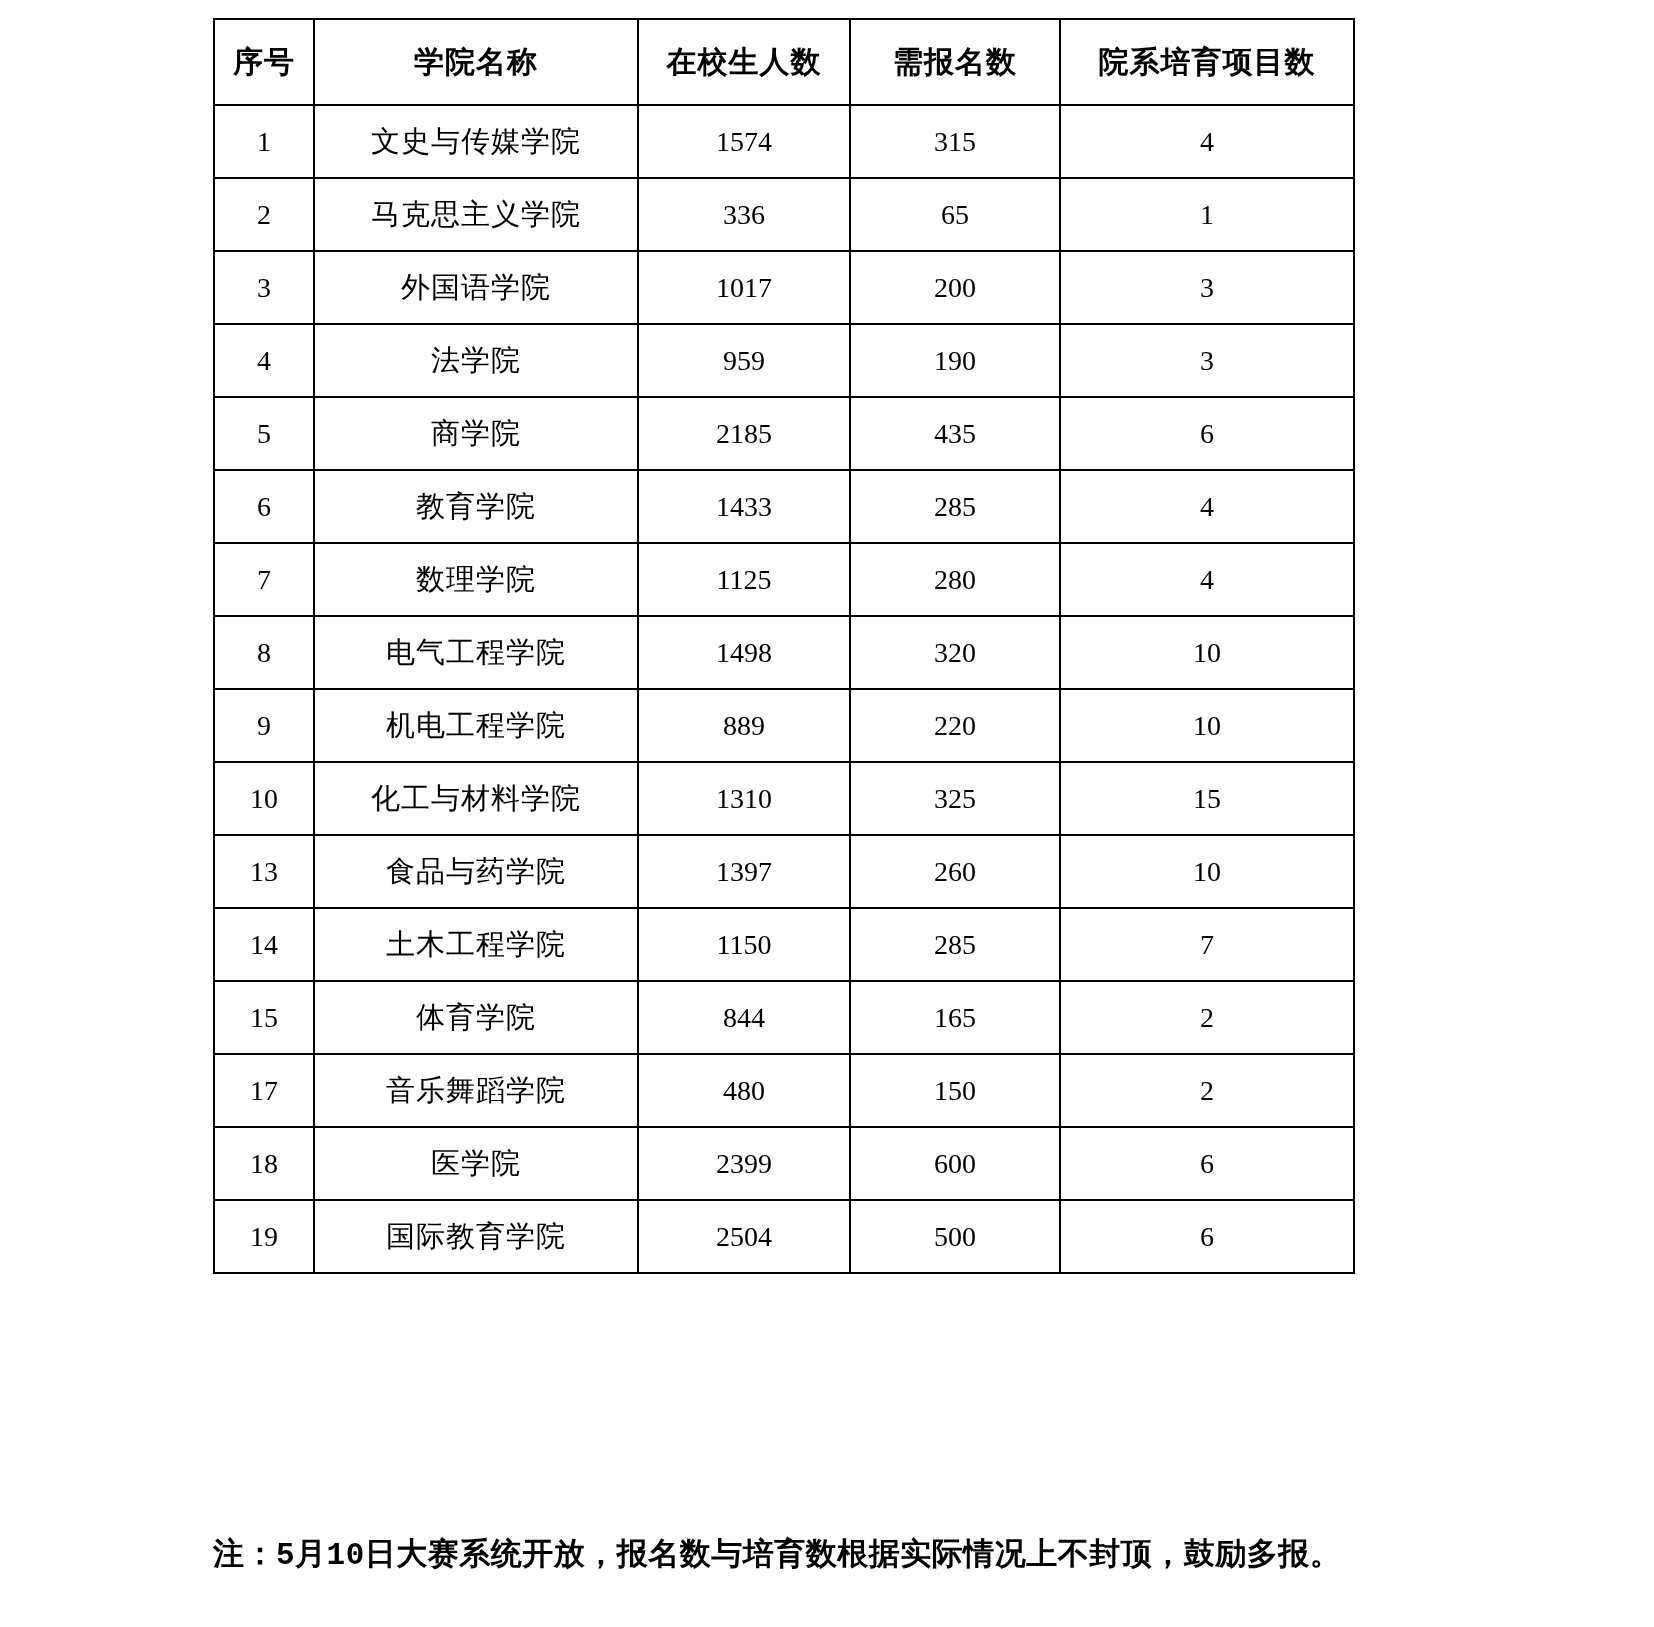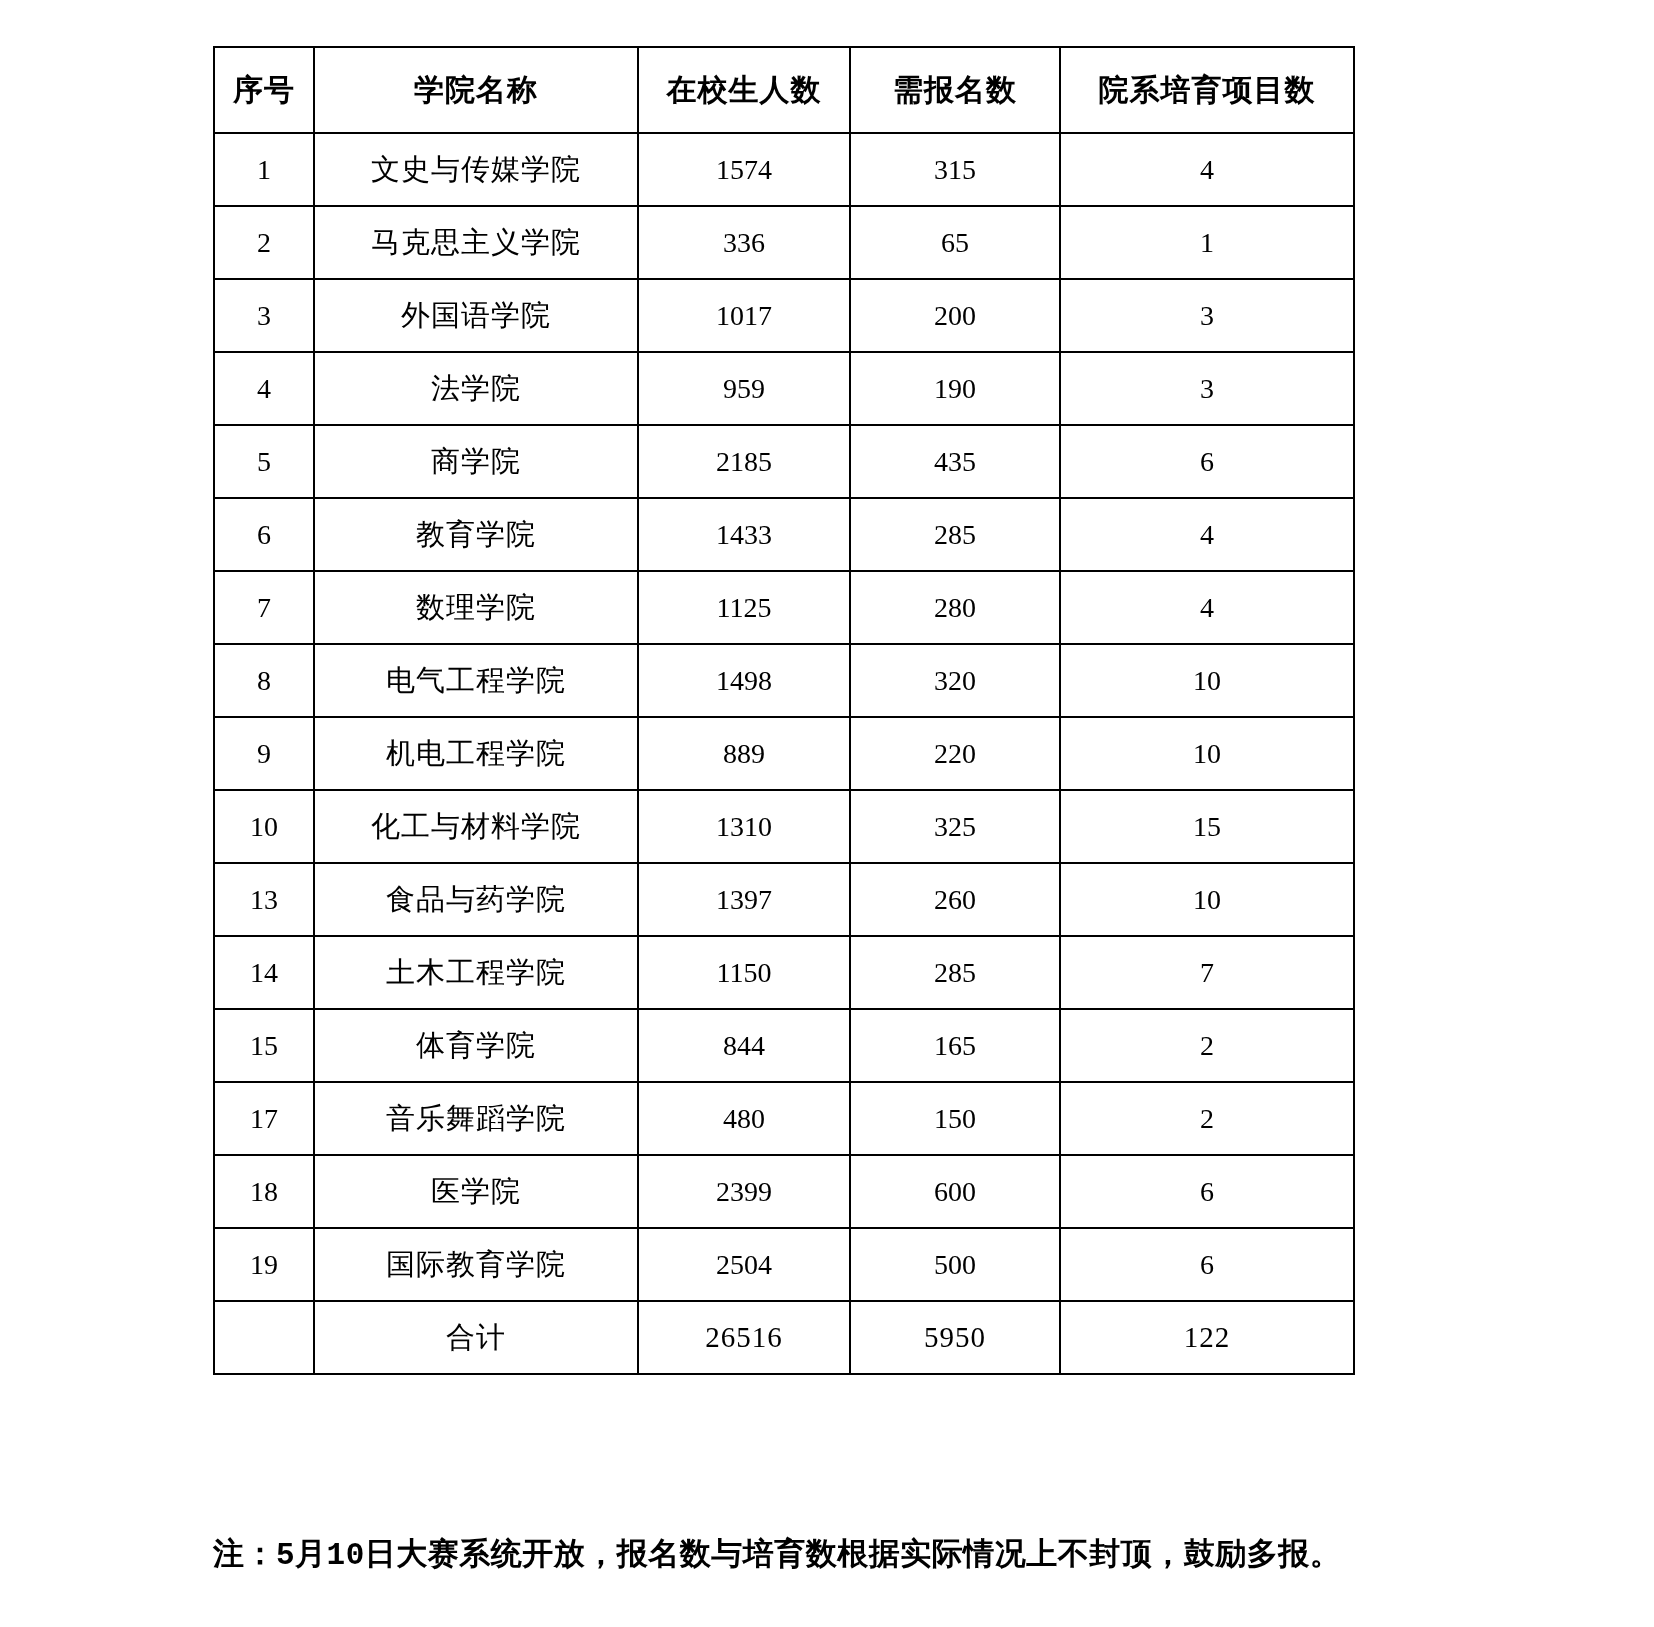--- a/index.html
+++ b/index.html
@@ -23,21 +23,20 @@
     position: absolute;
     left: 213px;
     top: 18px;
     width: 1140px;
   }
   table.data-table {
     border-collapse: collapse;
     table-layout: fixed;
     width: 1140px;
     font-size: 28px;
-    margin-top: 28px;
   }
   table.data-table col.c0 { width: 100px; }
   table.data-table col.c1 { width: 324px; }
   table.data-table col.c2 { width: 212px; }
   table.data-table col.c3 { width: 210px; }
   table.data-table col.c4 { width: 294px; }
 
   table.data-table td, table.data-table th {
     border: 2px solid #000000;
     text-align: center;
@@ -210,26 +209,19 @@
             <td class="cell-num">600</td>
             <td class="cell-num">6</td>
           </tr>
           <tr>
             <td class="cell-num">19</td>
             <td class="cell-name">国际教育学院</td>
             <td class="cell-num">2504</td>
             <td class="cell-num">500</td>
             <td class="cell-num">6</td>
           </tr>
-          <tr class="total-row">
-            <td class="empty-cell"></td>
-            <td class="cell-name">合计</td>
-            <td class="cell-num">26516</td>
-            <td class="cell-num">5950</td>
-            <td class="cell-num">122</td>
-          </tr>
         </tbody>
     </table>
   </div>
 
   <div class="note">注：5月10日大赛系统开放，报名数与培育数根据实际情况上不封顶，鼓励多报。</div>
 
 </div>
 
 </body></html>

